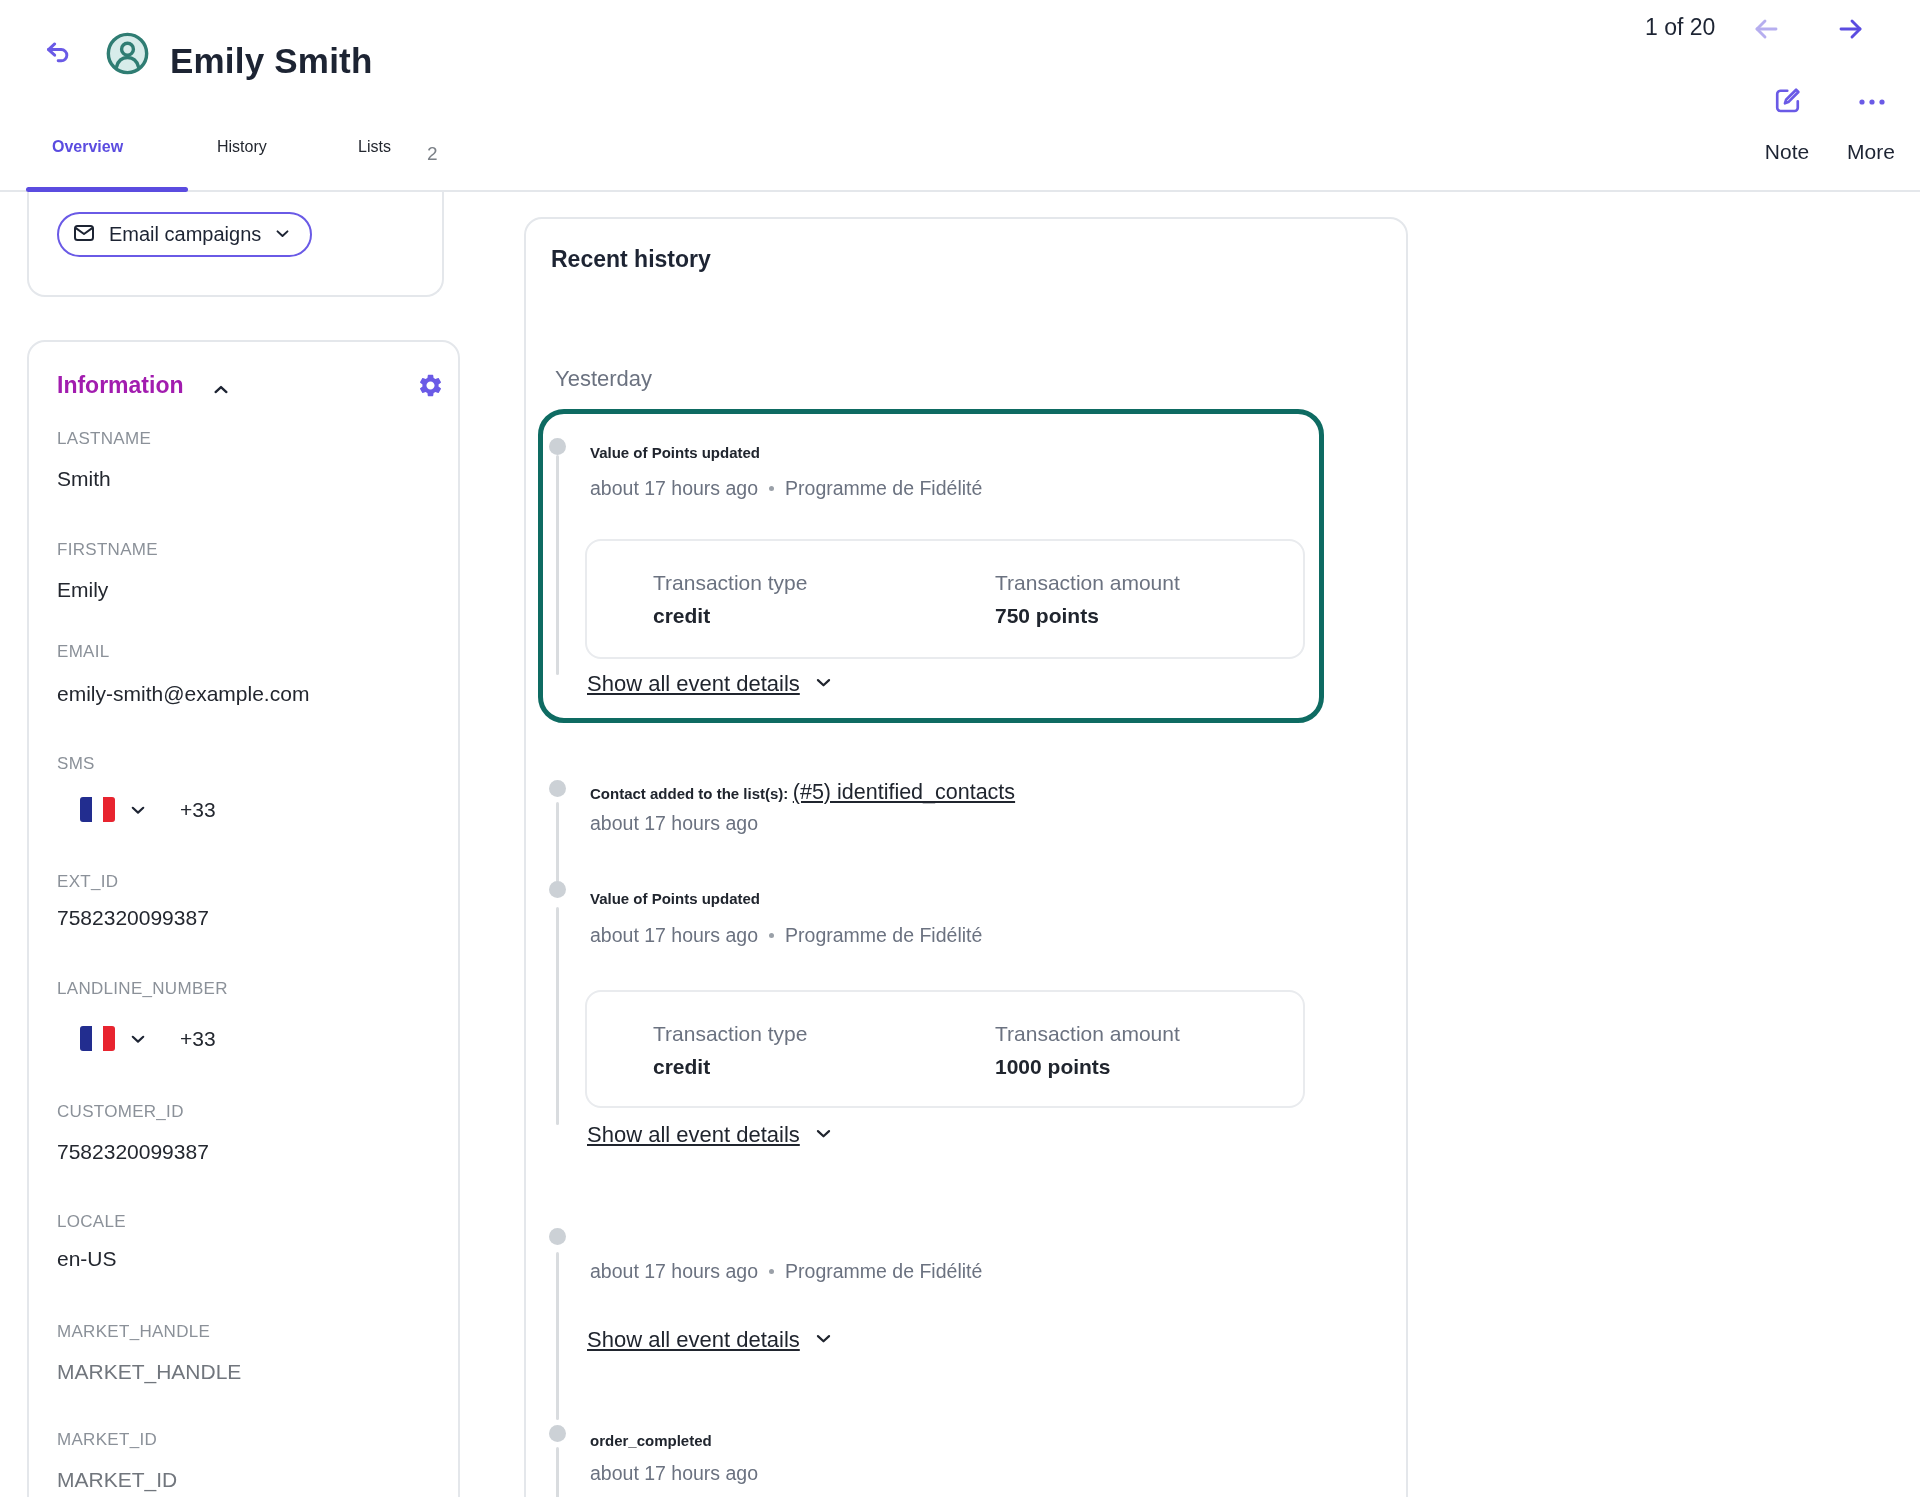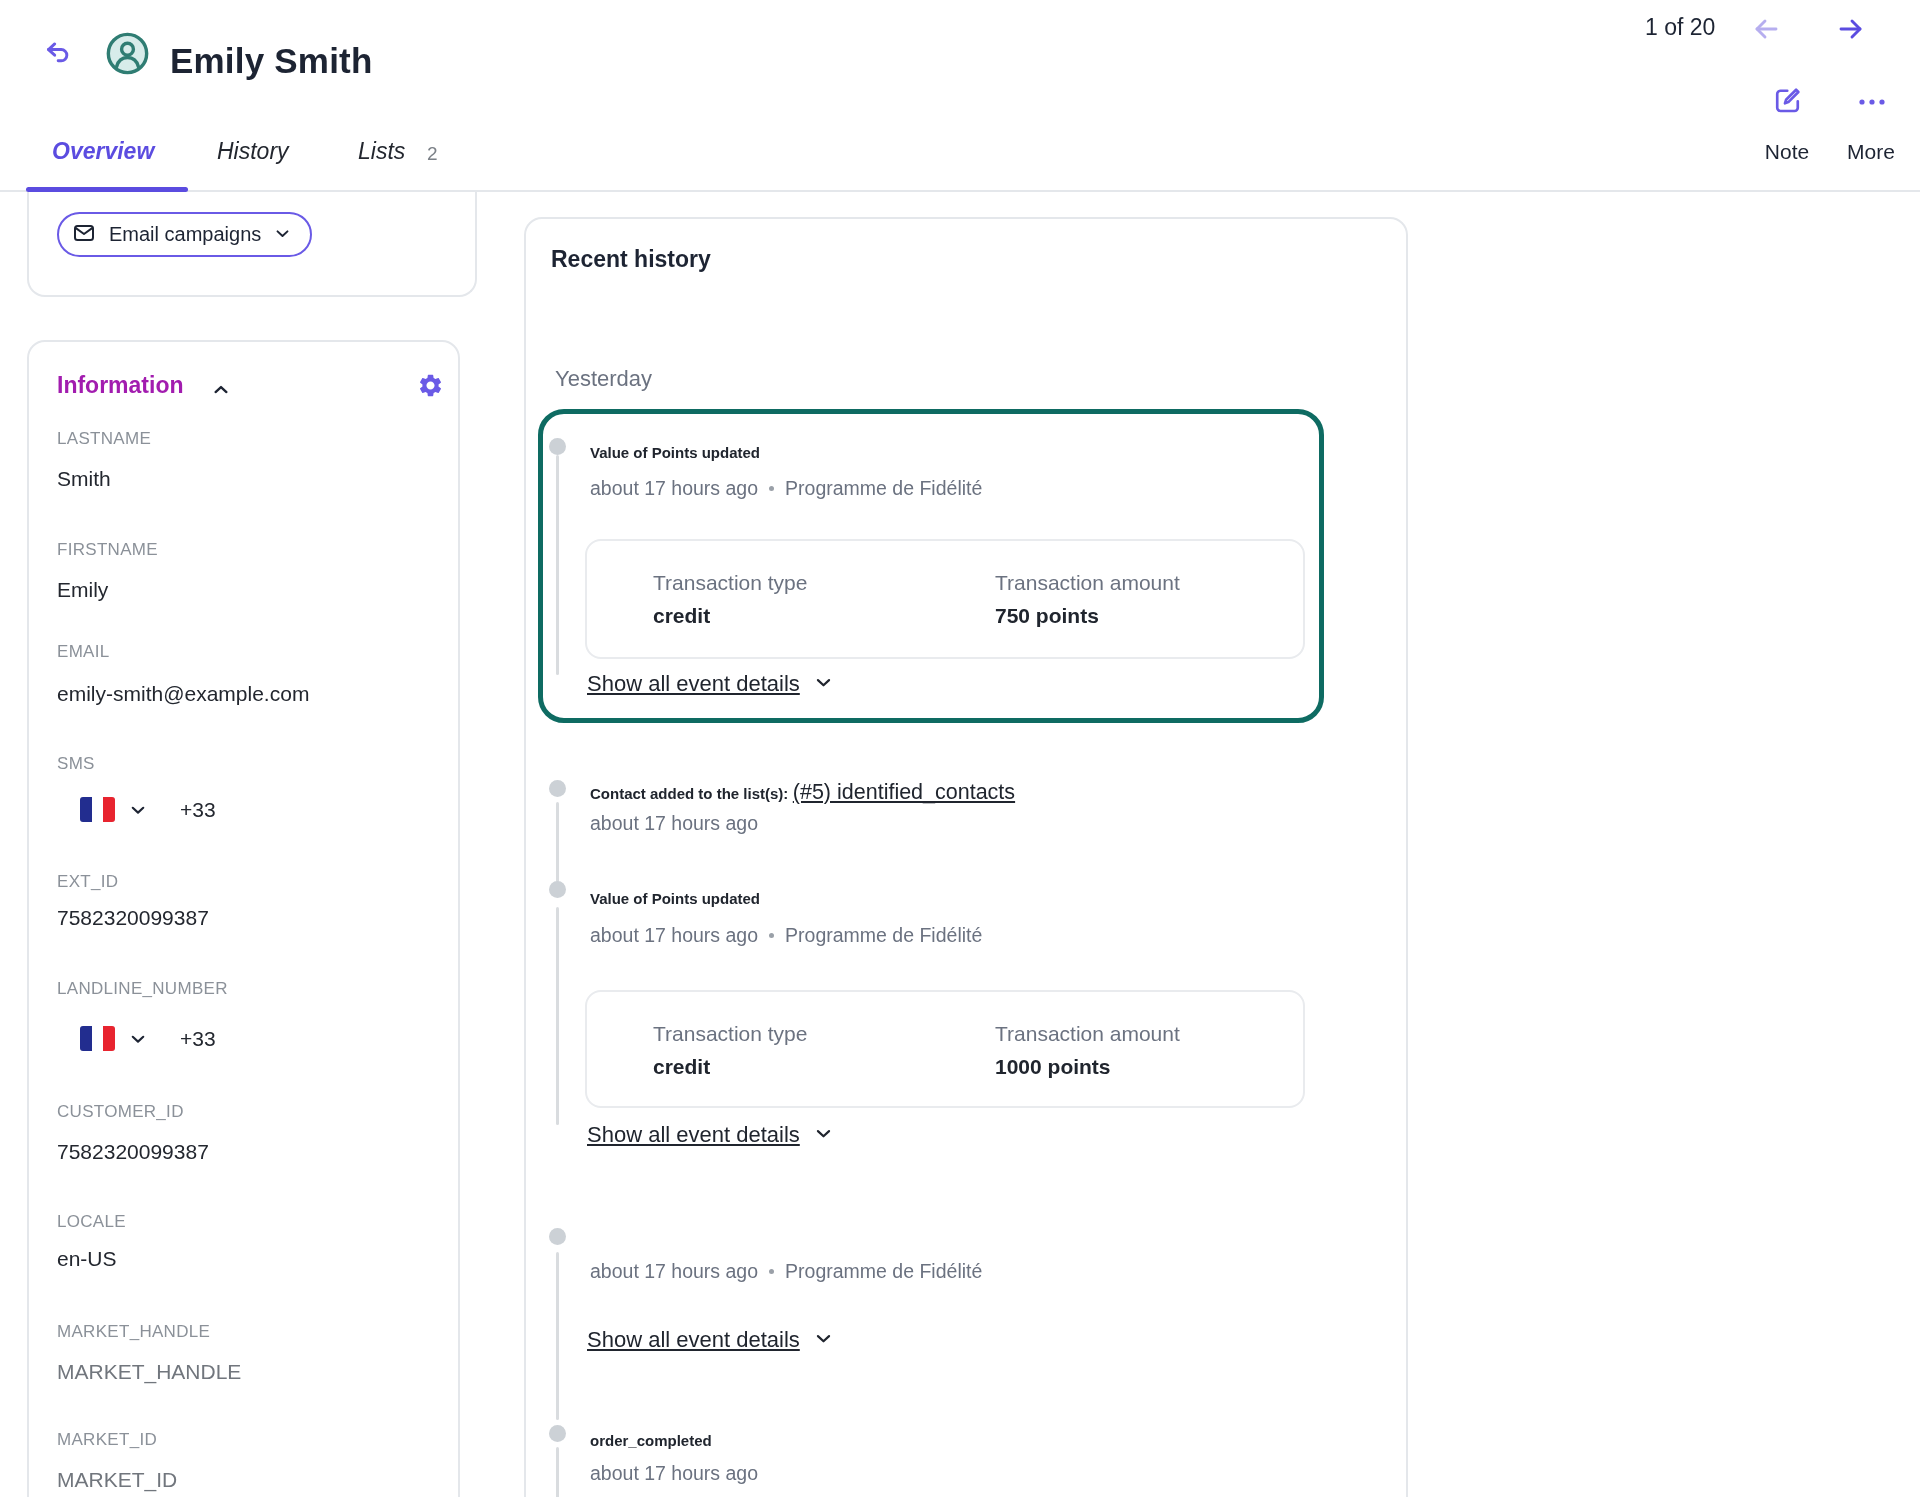--- a/index.html
+++ b/index.html
@@ -5,21 +5,21 @@
   html,body{margin:0;padding:0;background:#fff;}
   .page{position:relative;width:1920px;height:1497px;background:#fff;overflow:hidden;
         font-family:"Liberation Sans", sans-serif;color:#23272f;}
   .abs{position:absolute;}
   .iconbtn{background:none;border:none;padding:0;cursor:pointer;line-height:0;}
   
   .page-title{font-size:35px;font-weight:700;color:#1d2433;letter-spacing:.2px;margin-top:8px;}
   .pager-count{font-size:23px;color:#1d2433;}
   .action-label{font-size:21px;color:#1d2433;text-align:center;}
   
-  .tab{font-size:23px;color:#23272f;background:none;border:none;padding:0;cursor:pointer;font-style:italic;}
+  .tab{font-size:16px;color:#23272f;background:none;border:none;padding:0;cursor:pointer;}
   .tab.active{color:#5b4ce0;font-weight:700;}
   .tab-badge{font-size:19px;color:#7b8087;}
   .tab-underline{height:5px;background:#5b4ce0;border-radius:3px;}
   .divider{height:2px;background:#e4e7eb;}
   
   .card{position:absolute;background:#fff;border:2px solid #e4e7eb;border-radius:18px;box-sizing:border-box;}
   .card.clipped-top{border-top:none;border-radius:0 0 18px 18px;}
   
   .pill{display:flex;align-items:center;box-sizing:border-box;gap:13px;
         border:2px solid #6a5ae6;border-radius:24px;background:#fff;
@@ -115,21 +115,21 @@
   <div class="abs action-label" style="left:1831px;top:140px;width:80px;">More</div>
 
   <button class="tab active abs" style="left:52px;top:138px;">Overview</button>
   <button class="tab abs" style="left:217px;top:138px;">History</button>
   <button class="tab abs" style="left:358px;top:138px;">Lists</button>
   <span class="tab-badge abs" style="left:427px;top:143px;">2</span>
 
   <div class="divider abs" style="left:0;top:190px;width:1920px;"></div>
   <div class="tab-underline abs" style="left:26px;top:187px;width:162px;"></div>
 
-  <div class="card clipped-top" style="left:27px;top:192px;width:450px;height:105px;">
+  <div class="card clipped-top" style="left:27px;top:192px;width:417px;height:105px;">
     <button class="pill abs" style="left:28px;top:20px;width:255px;">
       <span>
         <svg width="24" height="24" viewBox="0 0 24 24" fill="none" stroke="#1d2433" stroke-width="2" stroke-linecap="round" stroke-linejoin="round">
           <rect x="3" y="5" width="18" height="14" rx="2.5"></rect>
             <path d="M4.2 7.4 12 13l7.8-5.6"></path>
         </svg>
       </span>
       <span class="pill-label">Email campaigns</span>
       <span>
         <svg width="17" height="17" viewBox="0 0 24 24" fill="none" stroke="#1d2433" stroke-width="2.8" stroke-linecap="round" stroke-linejoin="round">

